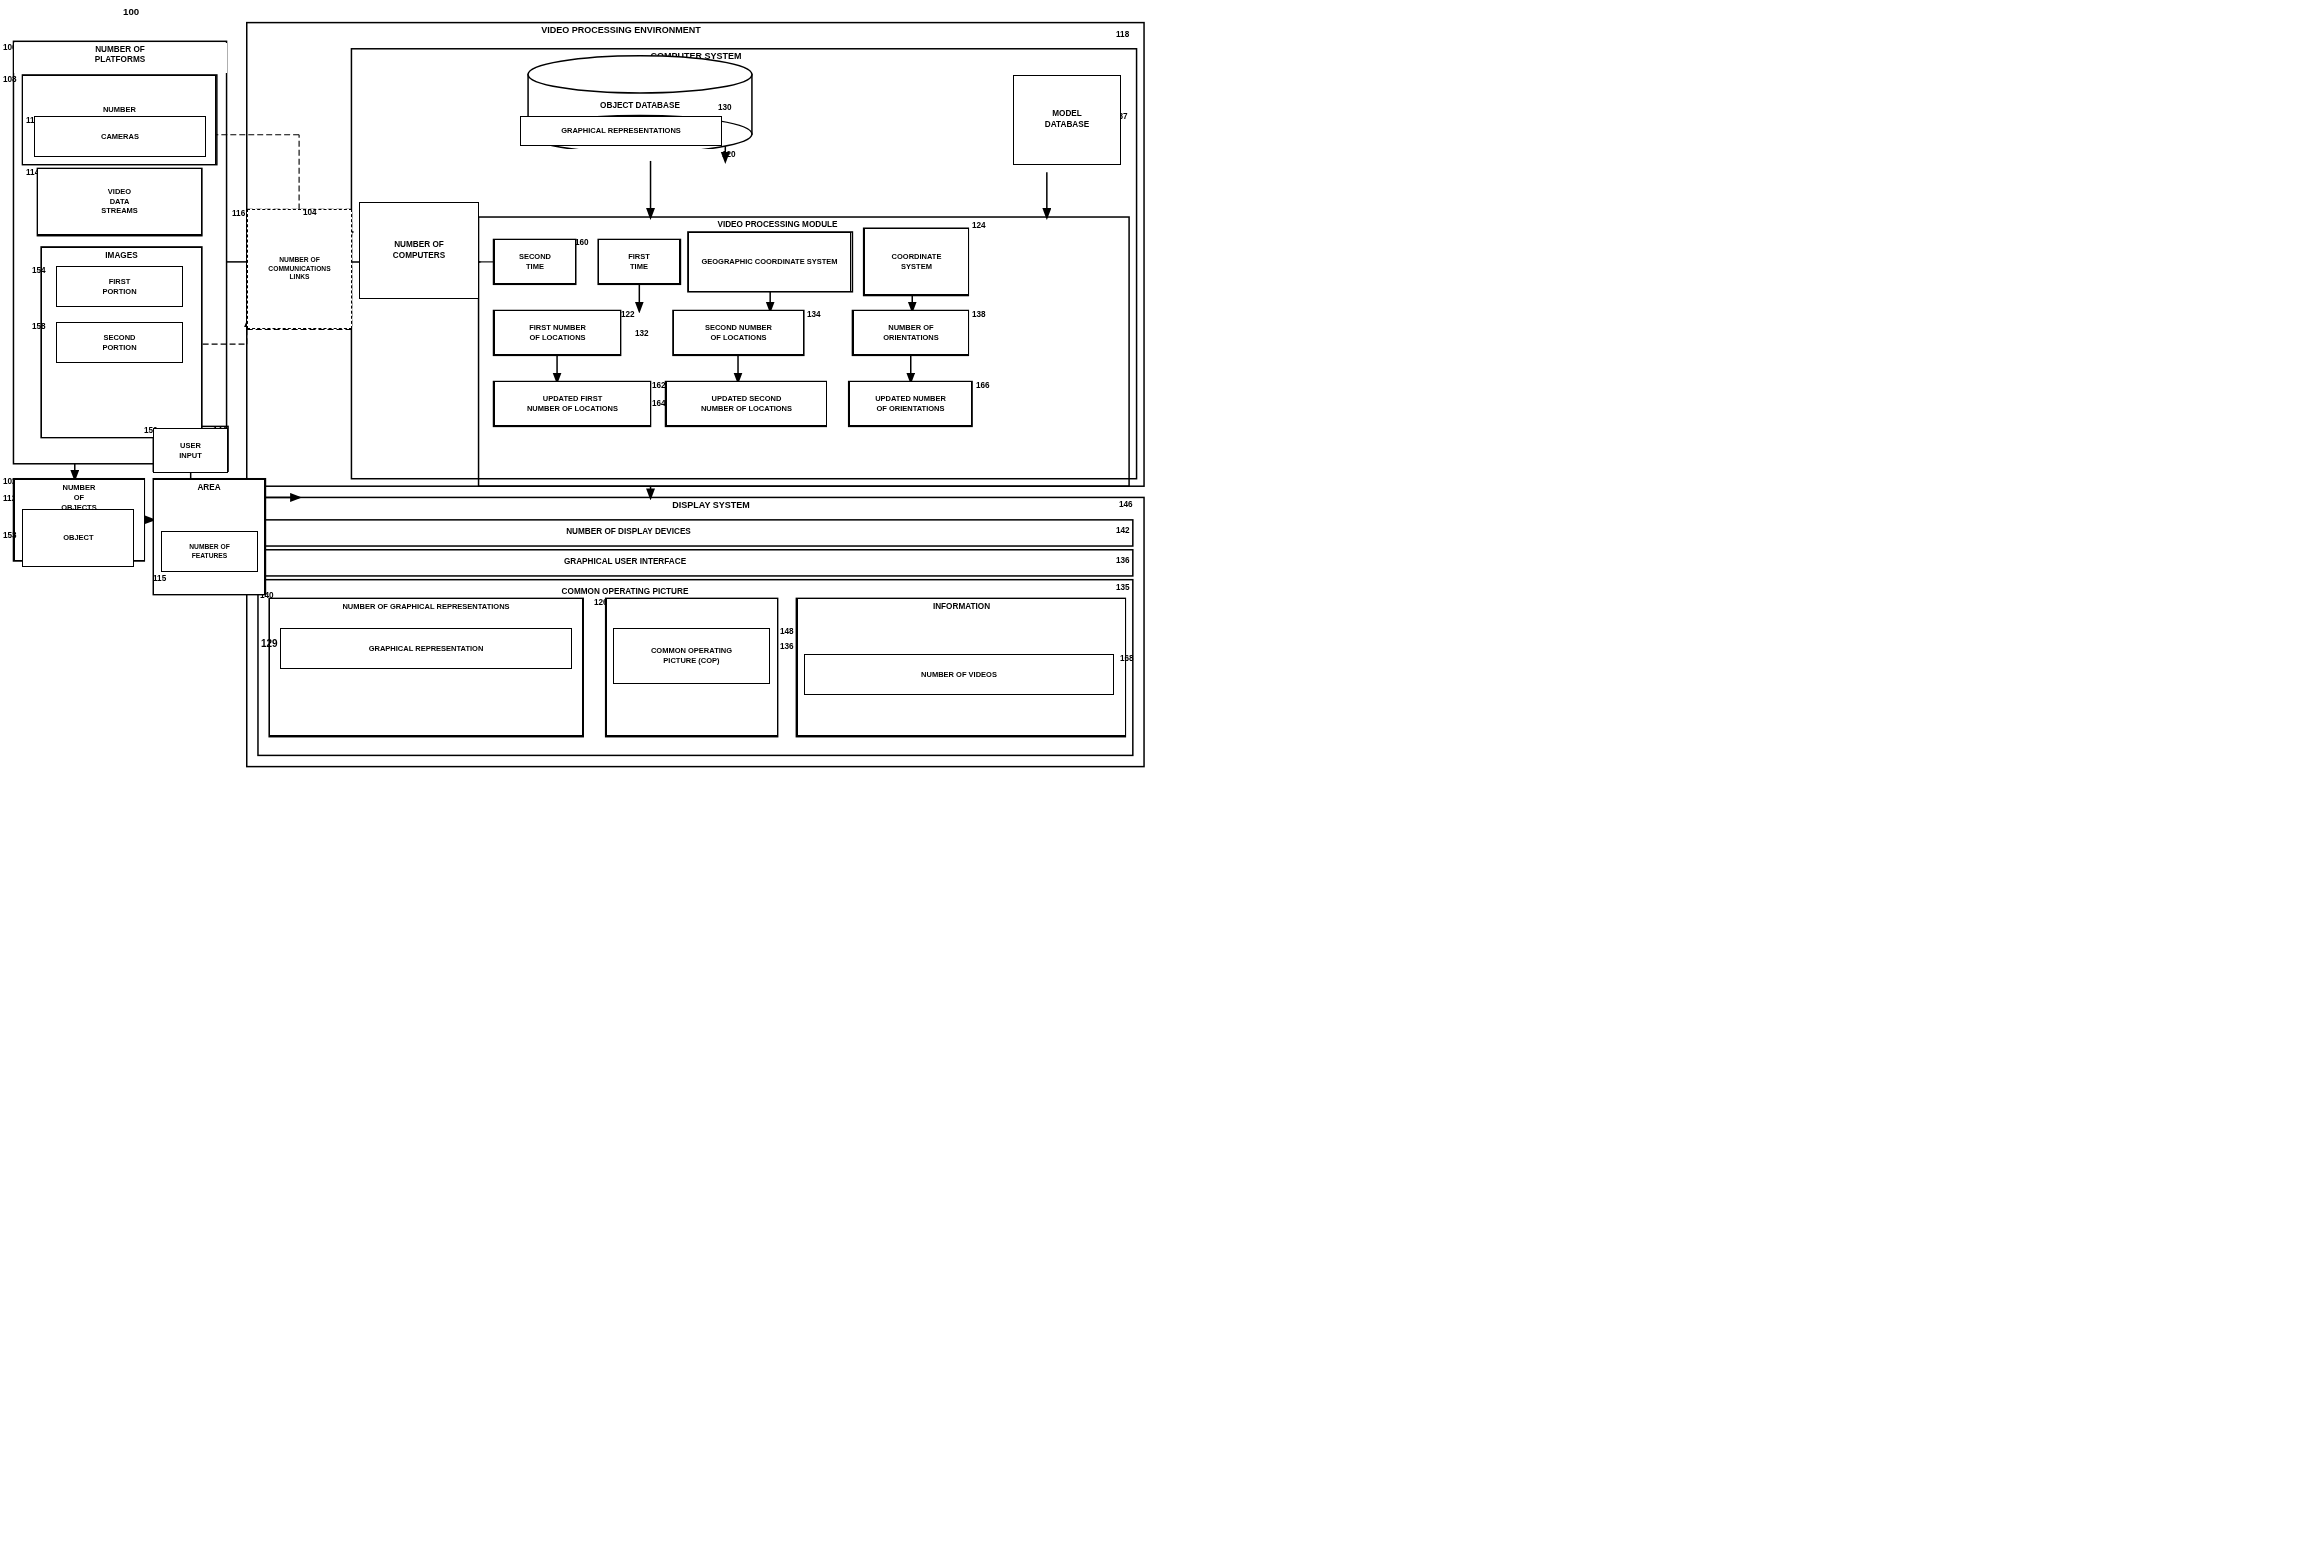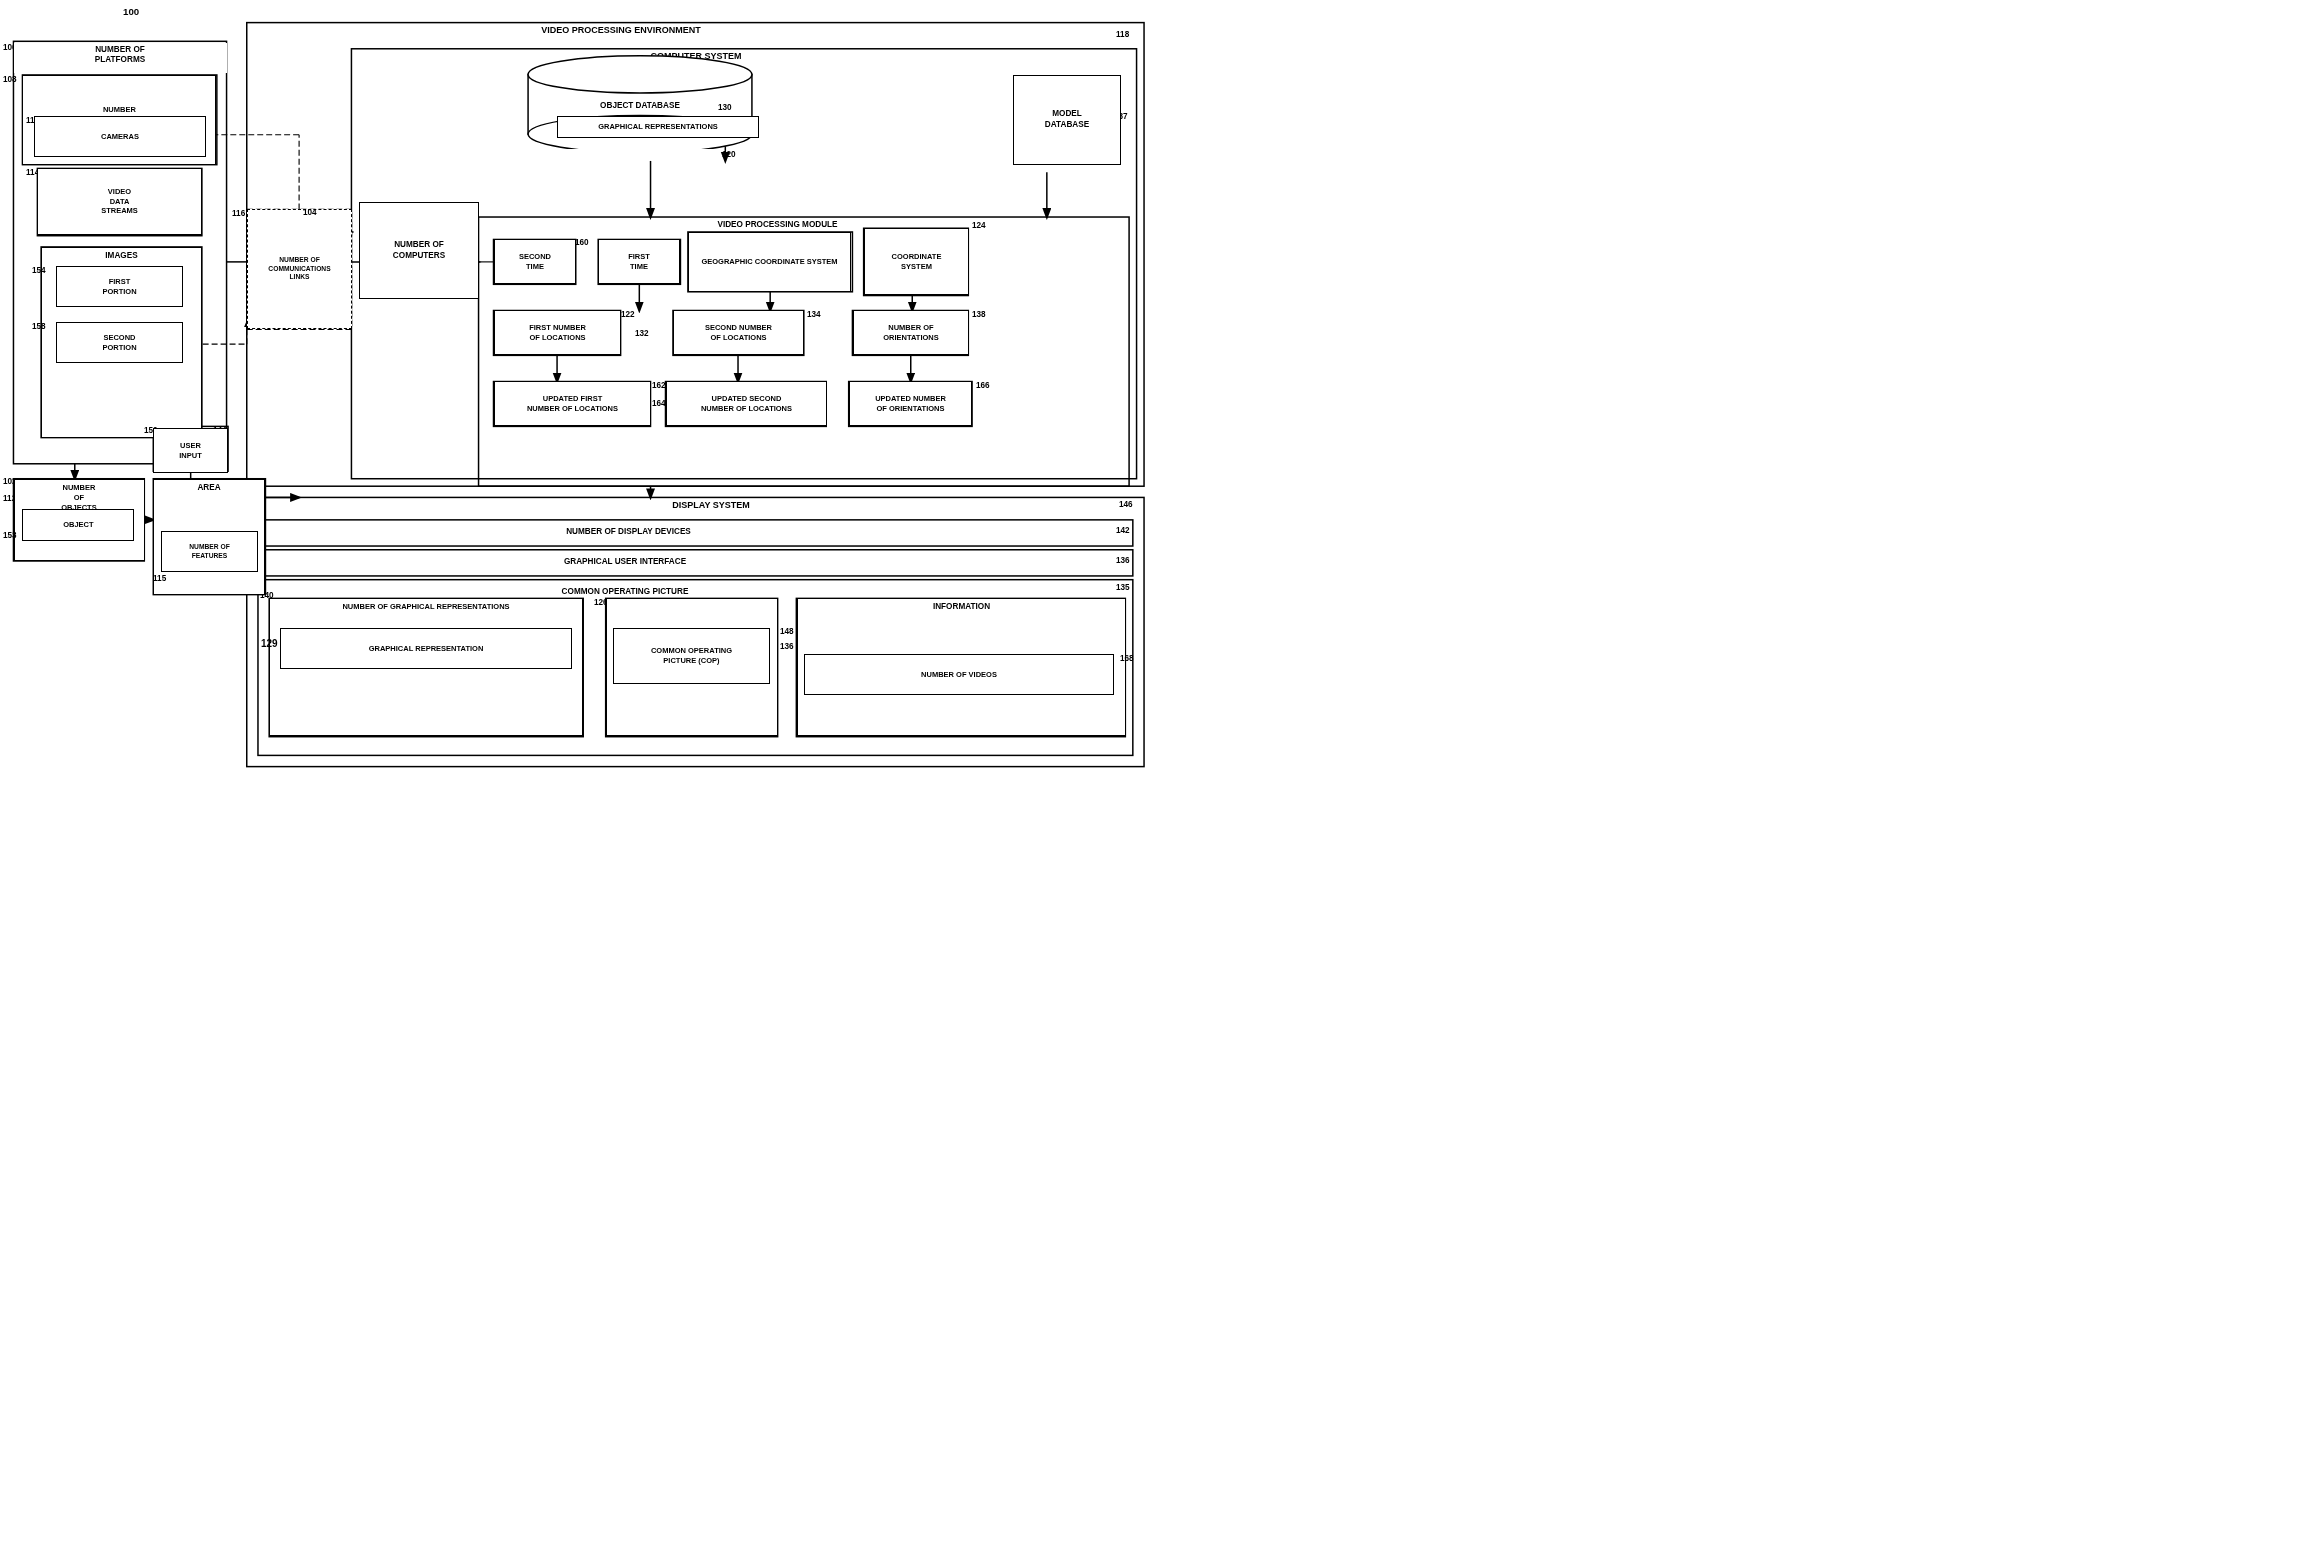--- a/index.html
+++ b/index.html
@@ -240,21 +240,21 @@
   <div class="label" style="left:3px; top:477px; font-size:8.2px;">102</div>
 
   <div class="label" style="left:3px; top:494px; font-size:8.2px;">112</div>
   <div class="box" style="left:13.5px; top:479px; width:131px; height:82px; justify-content:flex-start; padding-top:3px;">
     <span style="white-space:pre-line; text-align:center; font-size:7.5px;">NUMBER
 OF
 OBJECTS</span>
   </div>
 
   <div class="label" style="left:3px; top:531px; font-size:8.2px;">153</div>
-  <div class="box" style="left:22.4px; top:509px; width:112px; height:32px;">
+  <div class="box" style="left:22.4px; top:509px; width:112px; height:58px;">
     <span>OBJECT</span>
   </div>
 
   <div class="label" style="left:260px; top:591px; font-size:8.2px;">140</div>
   <div class="box" style="left:153px; top:479px; width:112px; height:116px; justify-content:flex-start; padding-top:3px;">
     <span style="font-size:8.2px; font-weight:bold;">AREA</span>
   </div>
 
   <div class="label" style="left:153px; top:574px; font-size:8.2px;">115</div>
   <div class="box" style="left:161px; top:531px; width:97px; height:41px; font-size:6.7px;">
@@ -287,21 +287,21 @@
   <div class="label" style="left:654px; top:66px; font-size:8.2px;">128</div>
 
   <svg style="position:absolute; left:524px; top:52px;font-size:11px" width="232" height="97" viewBox="0 0 310 130">
     <rect x="5" y="30" width="300" height="80" fill="#fff" stroke="#000" stroke-width="2"></rect>
     <ellipse cx="155" cy="30" rx="150" ry="25" fill="#fff" stroke="#000" stroke-width="2"></ellipse>
     <ellipse cx="155" cy="110" rx="150" ry="25" fill="#fff" stroke="#000" stroke-width="2"></ellipse>
     <text x="155" y="75" text-anchor="middle" font-size="11" font-weight="bold" font-family="Arial">OBJECT DATABASE</text>
   </svg>
 
   <div class="label" style="left:718px; top:103px; font-size:8.2px;">130</div>
-  <div class="box" style="left:557px; top:116px; width:202px; height:22px; font-size:7.5px;">
+  <div class="box" style="left:520px; top:116px; width:202px; height:30px; font-size:7.5px;">
     <span>GRAPHICAL REPRESENTATIONS</span>
   </div>
 
   <div class="label" style="left:1114px; top:112px; font-size:8.2px;">137</div>
 
   <div class="label" style="left:722px; top:150px; font-size:8.2px;">120</div>
   <div class="box" style="left:1013px; top:75px; width:108px; height:90px; font-size:8.2px;">
     <span style="white-space:pre-line;">MODEL
 DATABASE</span>
   </div>

